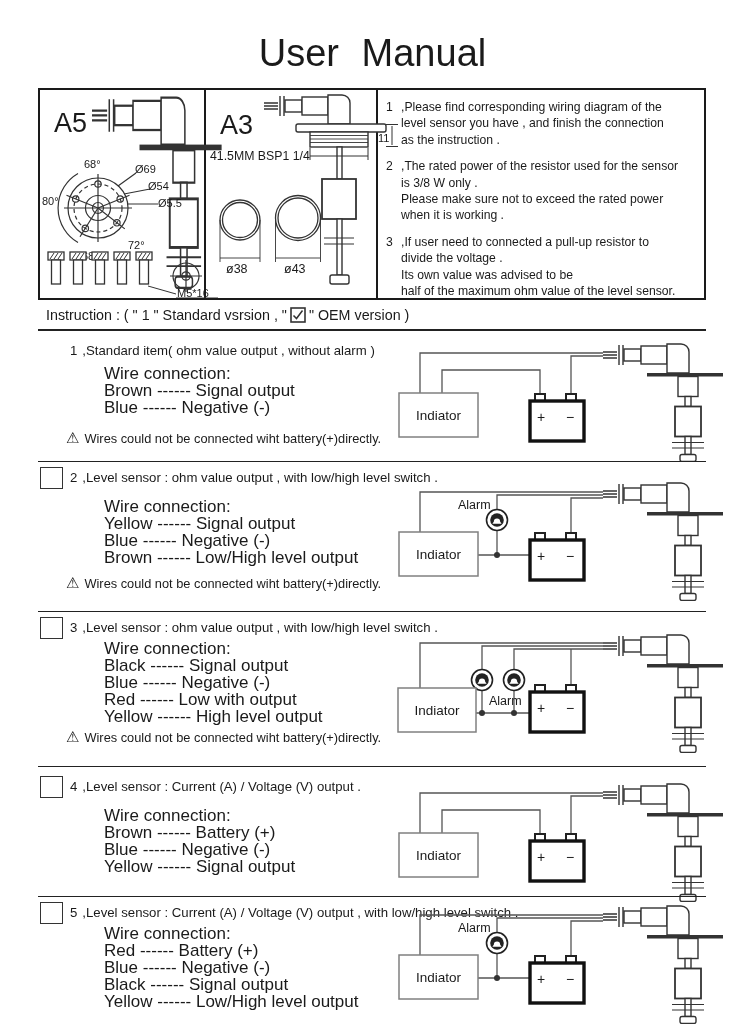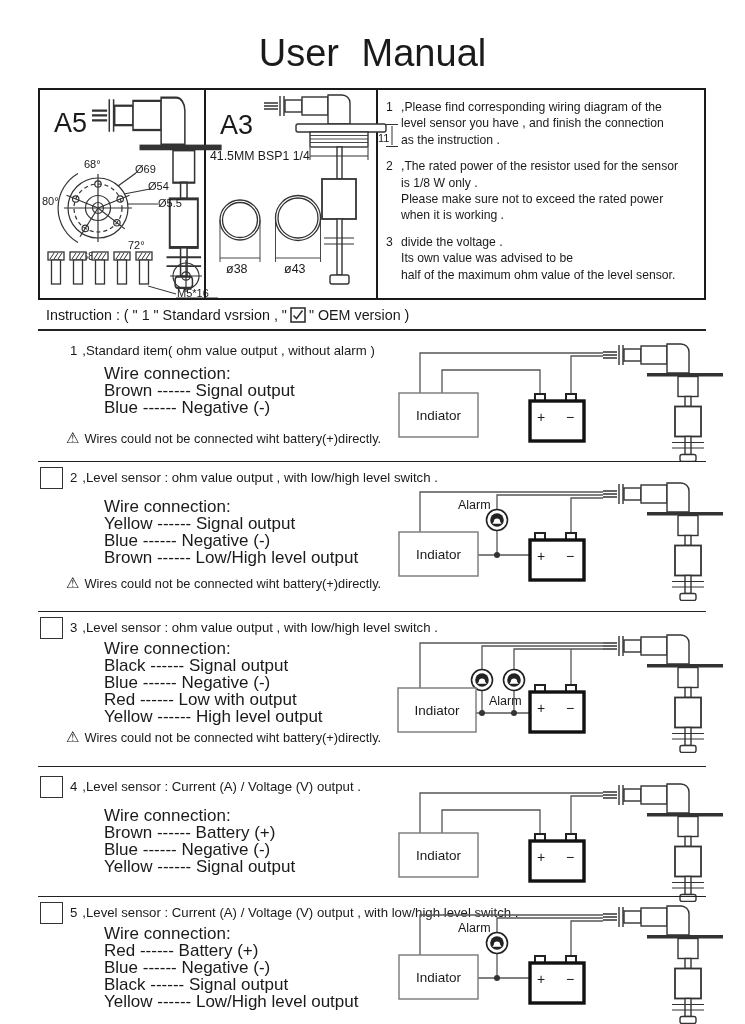--- a/index.html
+++ b/index.html
@@ -152,28 +152,29 @@
       <div class="note-body">
         <div>,Please find corresponding wiring diagram of the</div>
         <div>level sensor you have , and finish the connection</div>
         <div>as the instruction .</div>
       </div>
     </div>
     <div class="note">
       <div class="note-num">2</div>
       <div class="note-body">
         <div>,The rated power of the resistor used for the sensor</div>
-        <div>is 1/8 W only .</div>
+        <div>is 3/8 W only .</div>
         <div>Please make sure not to exceed the rated power</div>
         <div>when it is working .</div>
       </div>
     </div>
     <div class="note">
       <div class="note-num">3</div>
       <div class="note-body">
+        <div>,If user need to connected a pull-up resistor to</div>
         <div>divide the voltage .</div>
         <div>Its own value was advised to be</div>
         <div>half of the maximum ohm value of the level sensor.</div>
       </div>
     </div>
   </div>
 </div>
 
 <div class="instr">
   <span>Instruction : ( " 1 " Standard vsrsion , "</span>

